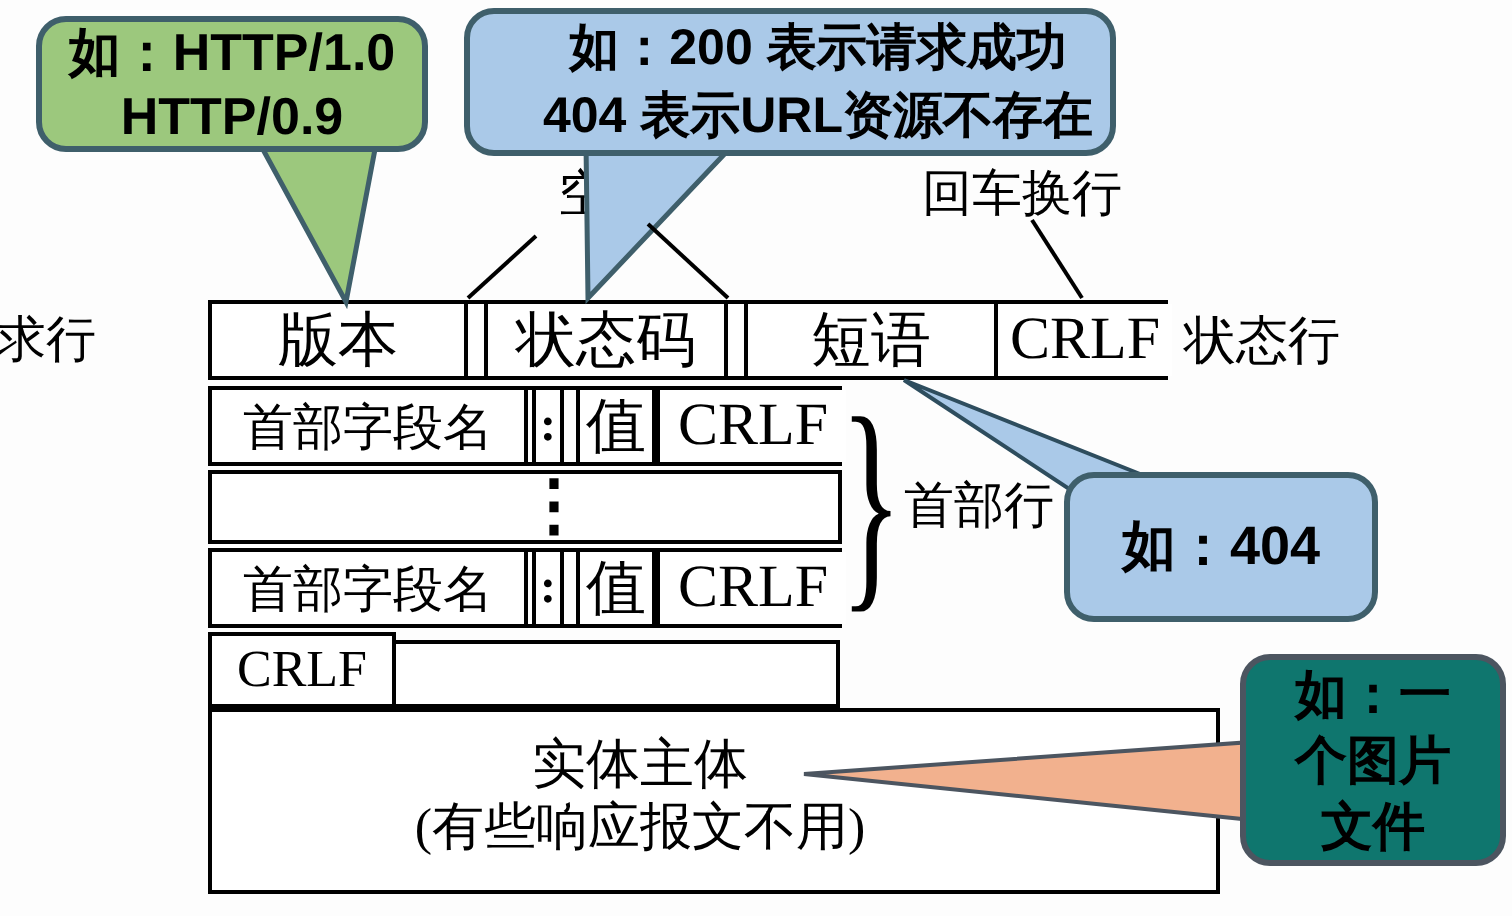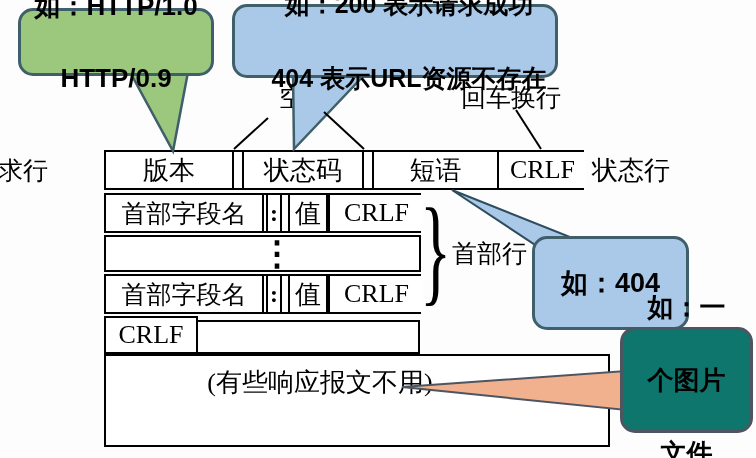--- a/index.html
+++ b/index.html
@@ -11,21 +11,21 @@
   }
   
   .rowbox{
     position:absolute;background:#fff;border:2px solid #000;
     box-sizing:border-box;z-index:1;
   }
   .cell{
     position:absolute;top:0;bottom:0;box-sizing:border-box;
     border-left:2px solid #000;border-right:2px solid #000;
     display:flex;align-items:center;justify-content:center;
-    font-size:26px;background:#fff;
+    font-size:30px;background:#fff;
   }
   .cell.noleft{border-left:none;}
   .cell.noright{border-right:none;}
   .plainbox{
     position:absolute;background:#fff;border:2px solid #000;
     box-sizing:border-box;z-index:1;
     display:flex;align-items:center;justify-content:center;font-size:26px;
   }
   
   .lbl{position:absolute;font-size:25px;line-height:28px;z-index:4;white-space:nowrap;}
@@ -37,26 +37,26 @@
   .dots{
     position:absolute;left:260px;top:237px;z-index:1;
     font-size:34px;line-height:34px;font-weight:700;
   }
   
   .callout{
     position:absolute;z-index:3;box-sizing:border-box;
     border:3px solid #3f5f6b;border-radius:15px;
     display:flex;flex-direction:column;align-items:center;justify-content:center;
     font-family:"Liberation Sans","DejaVu Sans",sans-serif;
-    font-weight:700;text-align:center;gap:40px;
+    font-weight:700;text-align:center;
   }
   .callout div{white-space:nowrap;}
   .co-green{left:18px;top:8px;width:196px;height:68px;background:#9cc87d;font-size:26px;line-height:32px;}
   .co-bluetop{left:232px;top:4px;width:326px;height:74px;background:#aac9e8;font-size:25px;line-height:34px;padding-left:28px;}
-  .co-blue404{left:532px;top:236px;width:157px;height:94px;background:#aac9e8;font-size:27px;line-height:33px;}
+  .co-blue404{left:532px;top:236px;width:157px;height:75px;background:#aac9e8;font-size:27px;line-height:33px;}
   .co-orange{
     left:620px;top:327px;width:133px;height:106px;background:#0f766e;
     border-color:#4c5560;font-size:26px;line-height:33px;
     font-family:"Liberation Serif","DejaVu Serif",serif;font-weight:600;
   }
   svg.overlay{position:absolute;left:0;top:0;z-index:2;pointer-events:none;}
   .entity-text{
     position:absolute;left:110px;top:367px;width:420px;z-index:1;
     text-align:center;font-size:26px;line-height:31px;
   }
@@ -155,14 +155,15 @@
   </div>
 </div>
 
 <div class="plainbox" style="left:104px;top:316px;width:94px;height:38px;">
   <span>CRLF</span>
 </div>
 <div class="plainbox" style="left:196px;top:320px;width:224px;height:34px;"></div>
 
 <div class="plainbox" style="left:104px;top:354px;width:506px;height:93px;"></div>
 <div class="entity-text">
+  <div style="font-size:27px;">实体主体</div>
   <div>(有些响应报文不用)</div>
 </div>
 
 </body></html>

